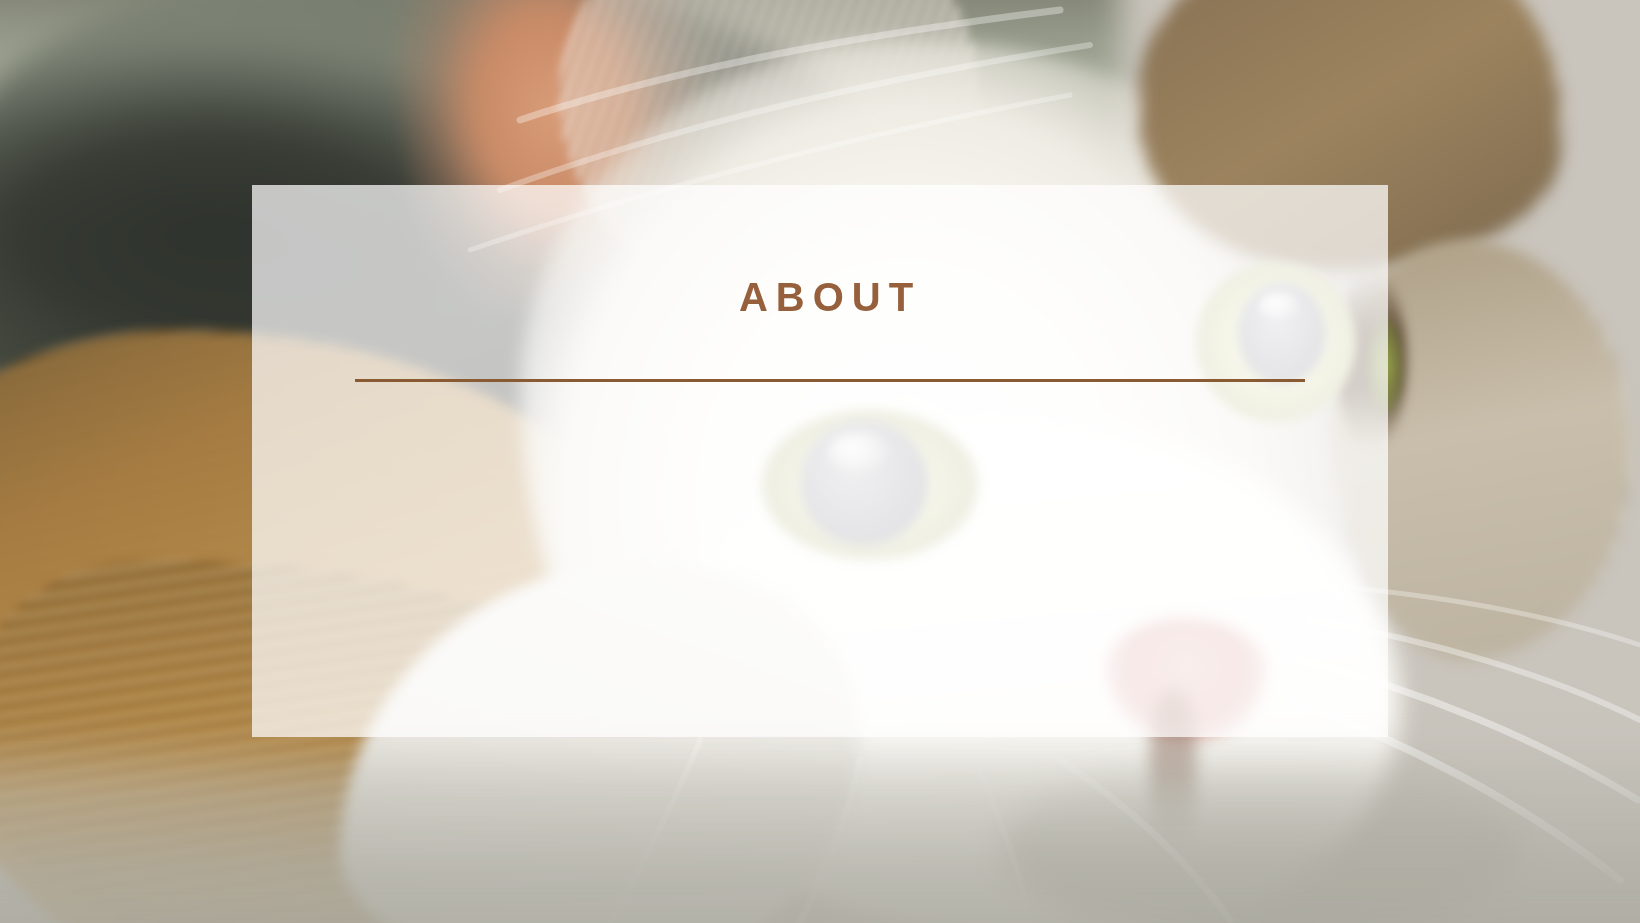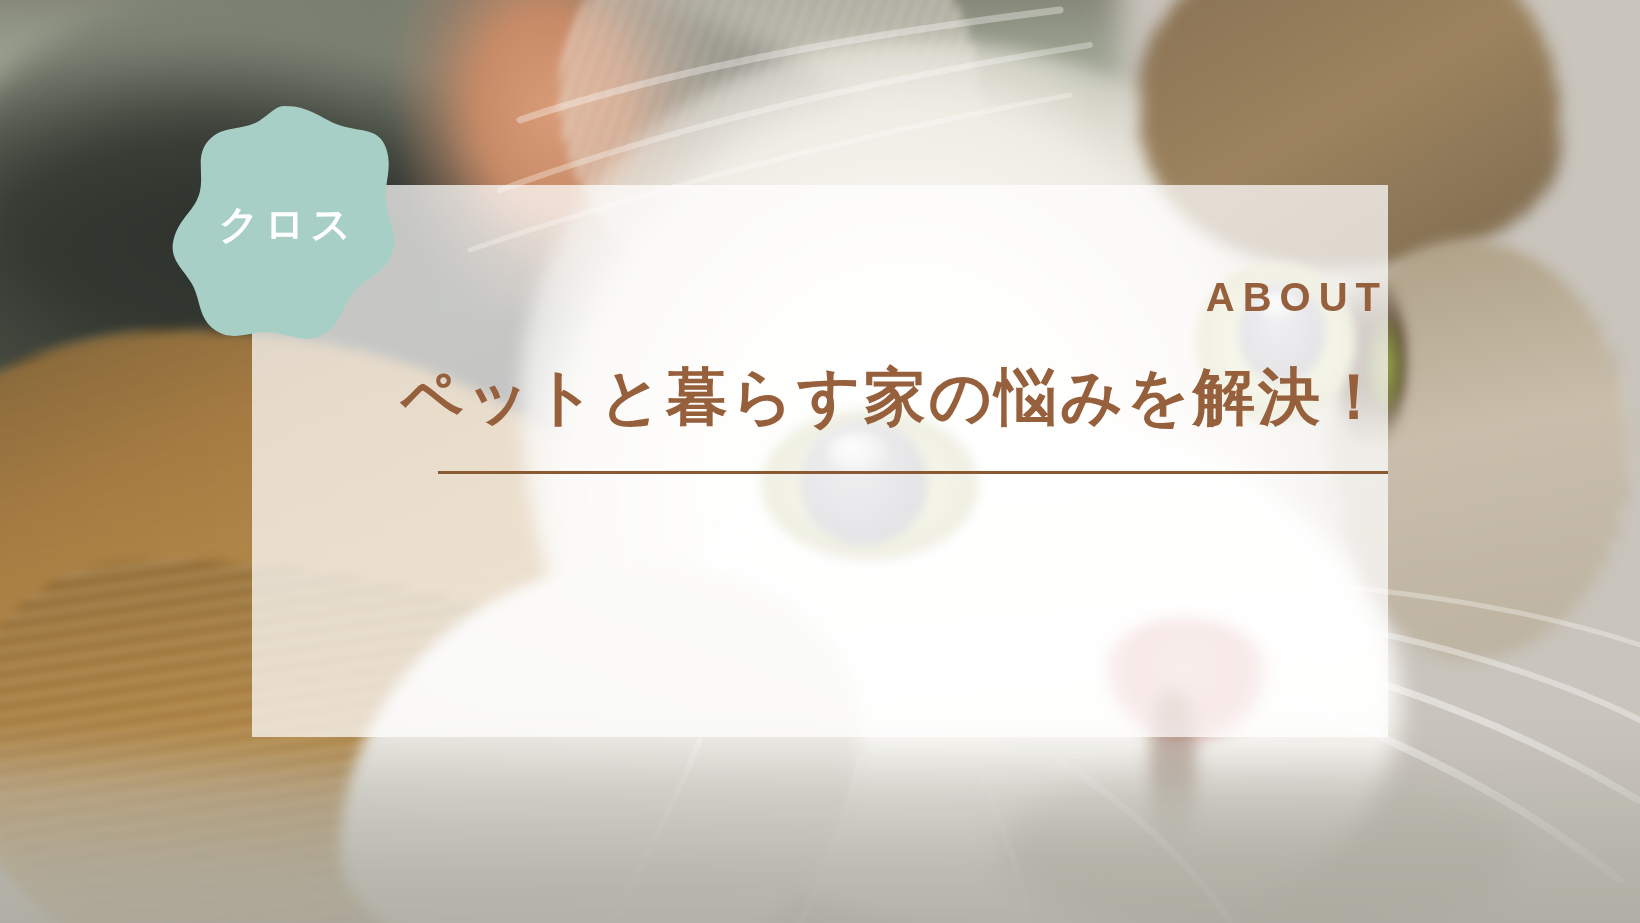--- a/index.html
+++ b/index.html
@@ -249,21 +249,21 @@
     width: 1136px;
     height: 552px;
     background: rgba(255,255,255,0.72);
   }
 
   .panel-inner {
     position: absolute;
     inset: 0;
     display: flex;
     flex-direction: column;
-    align-items: flex-end;
+    align-items: center;
     padding-left: 20px;
   }
 
   .eyebrow {
     margin-top: 92px;
     color: #96603c;
     font-size: 40px;
     font-weight: bold;
     letter-spacing: 8px;
     line-height: 1;
@@ -363,41 +363,20 @@
     </svg>
 
     <div class="photo-layer bottom-band"></div>
   </div>
 
   <div class="panel">
     <div class="panel-inner">
       <div class="eyebrow">ABOUT</div>
 
       <div class="headline">
-        <span class="headline-line">ペットと暮らす家の悩みを解決！</span>
       </div>
 
       <div class="divider"></div>
     </div>
   </div>
 
-  <div class="badge">
-    <svg viewBox="0 0 226 240">
-      <path d="M113 2
-               C139 2 150 16 170 22
-               C190 28 207 24 214 44
-               C221 64 212 78 214 98
-               C216 118 227 130 220 150
-               C213 170 195 172 182 188
-               C169 204 168 224 148 232
-               C128 240 114 228 95 228
-               C76 228 60 238 43 226
-               C26 214 29 196 20 180
-               C11 164 -4 155 2 134
-               C8 113 24 106 28 87
-               C32 68 23 51 37 36
-               C51 21 70 27 87 17
-               C98 10 103 2 113 2 Z" fill="#a8cfc5"></path>
-    </svg>
-    <div class="badge-label">クロス</div>
-  </div>
 
 </div>
 
 </body></html>

